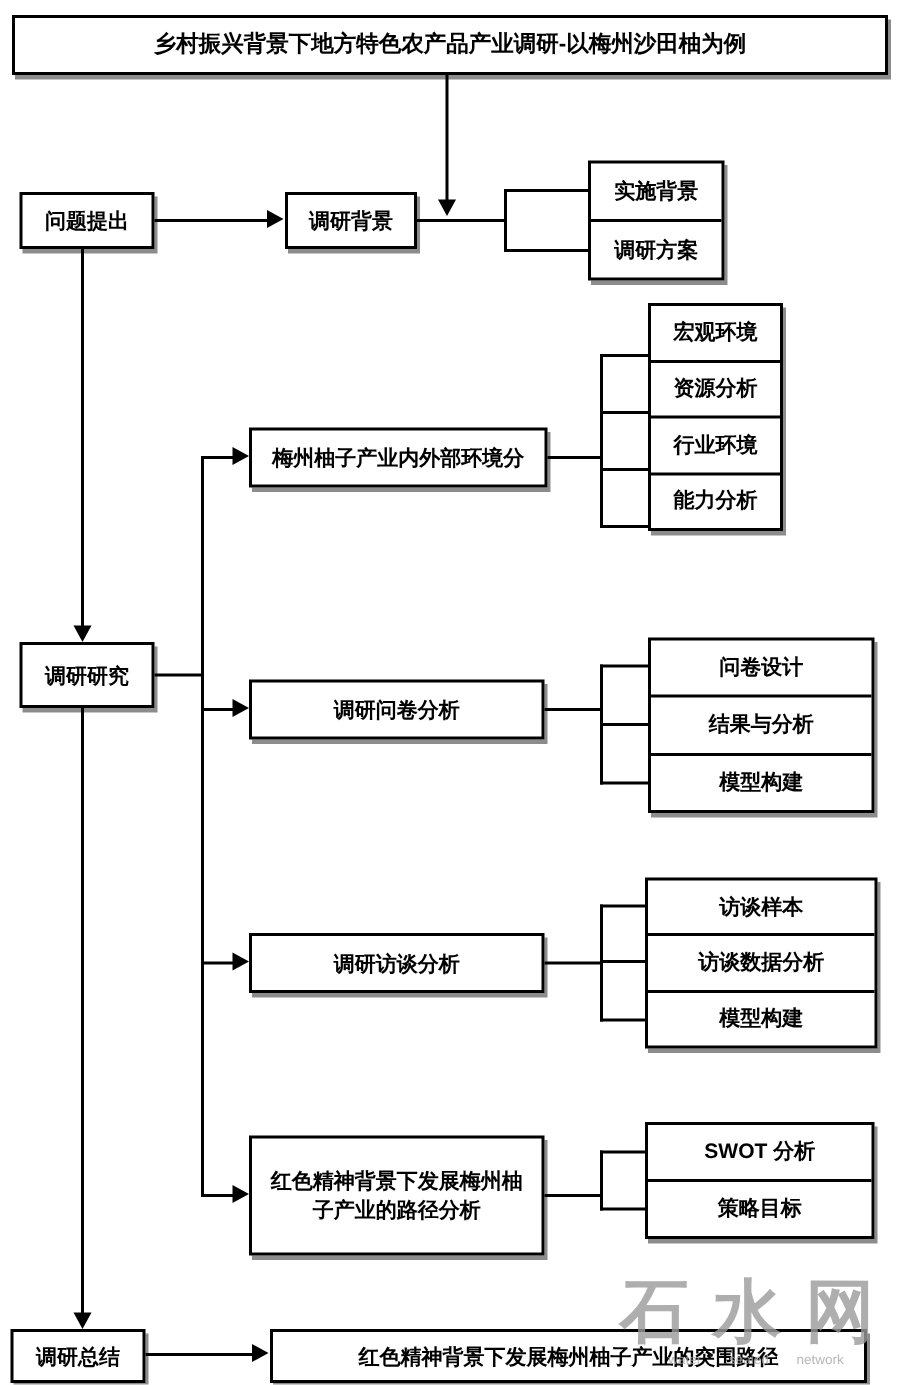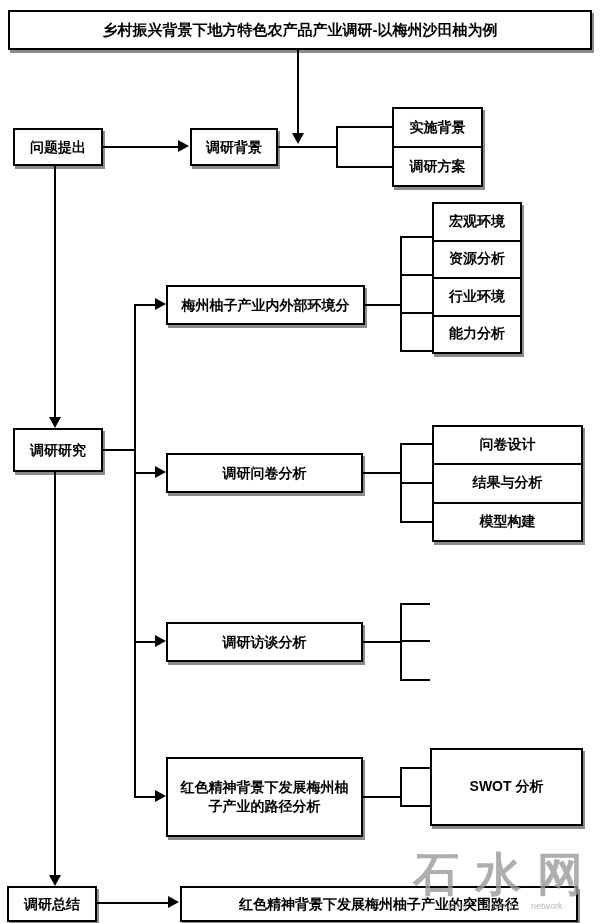--- a/index.html
+++ b/index.html
@@ -126,33 +126,39 @@
   <div class="arrow-right" style="left:155px;top:635px;"></div>
 
   <div class="box" style="left:166px;top:622px;width:197px;height:40px;">调研访谈分析</div>
 
   <div class="hline" style="left:363px;top:641px;width:39px;"></div>
   <div class="vline" style="left:400px;top:603px;height:78px;"></div>
   <div class="hline" style="left:400px;top:603px;width:30px;"></div>
   <div class="hline" style="left:400px;top:640px;width:30px;"></div>
   <div class="hline" style="left:400px;top:679px;width:30px;"></div>
 
+  <div class="stack" style="left:430px;top:585px;width:155px;height:114px;">
+    <div class="row">访谈样本</div>
+    <div class="row">访谈数据分析</div>
+    <div class="row">模型构建</div>
+  </div>
 
   <div class="hline" style="left:134px;top:796px;width:23px;"></div>
   <div class="arrow-right" style="left:155px;top:790px;"></div>
 
   <div class="box wrap-box" style="left:166px;top:757px;width:197px;height:80px;">红色精神背景下发展梅州柚子产业的路径分析</div>
 
   <div class="hline" style="left:363px;top:796px;width:39px;"></div>
   <div class="vline" style="left:400px;top:767px;height:40px;"></div>
   <div class="hline" style="left:400px;top:767px;width:30px;"></div>
   <div class="hline" style="left:400px;top:805px;width:30px;"></div>
 
   <div class="stack" style="left:430px;top:748px;width:153px;height:78px;">
     <div class="row">SWOT 分析</div>
+    <div class="row">策略目标</div>
   </div>
 
   <div class="vline" style="left:54px;top:472px;height:404px;"></div>
   <div class="arrow-down" style="left:49px;top:875px;"></div>
 
   <div class="box" style="left:7px;top:886px;width:90px;height:36px;">调研总结</div>
 
   <div class="hline" style="left:97px;top:902px;width:73px;"></div>
   <div class="arrow-right" style="left:168px;top:896px;"></div>
 

